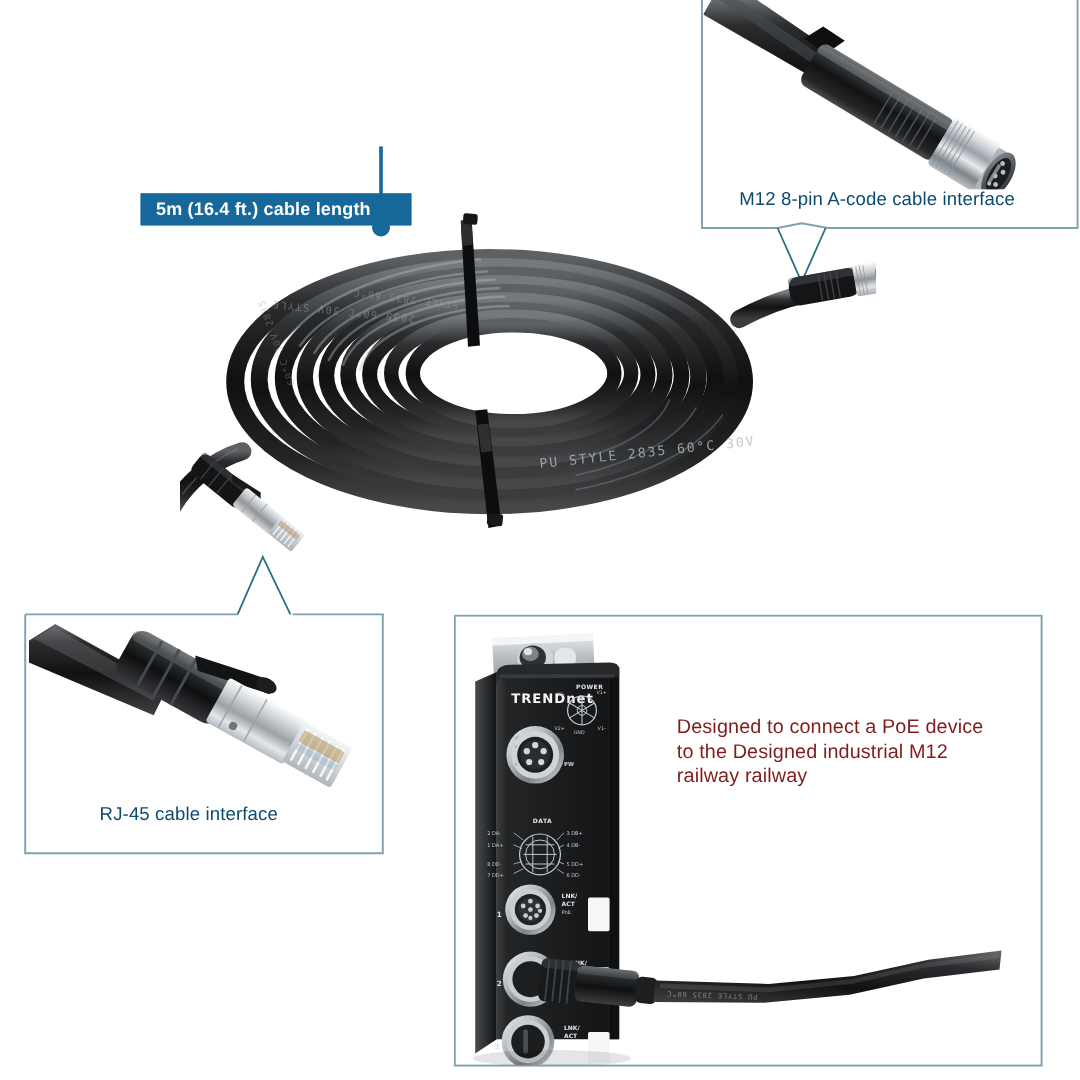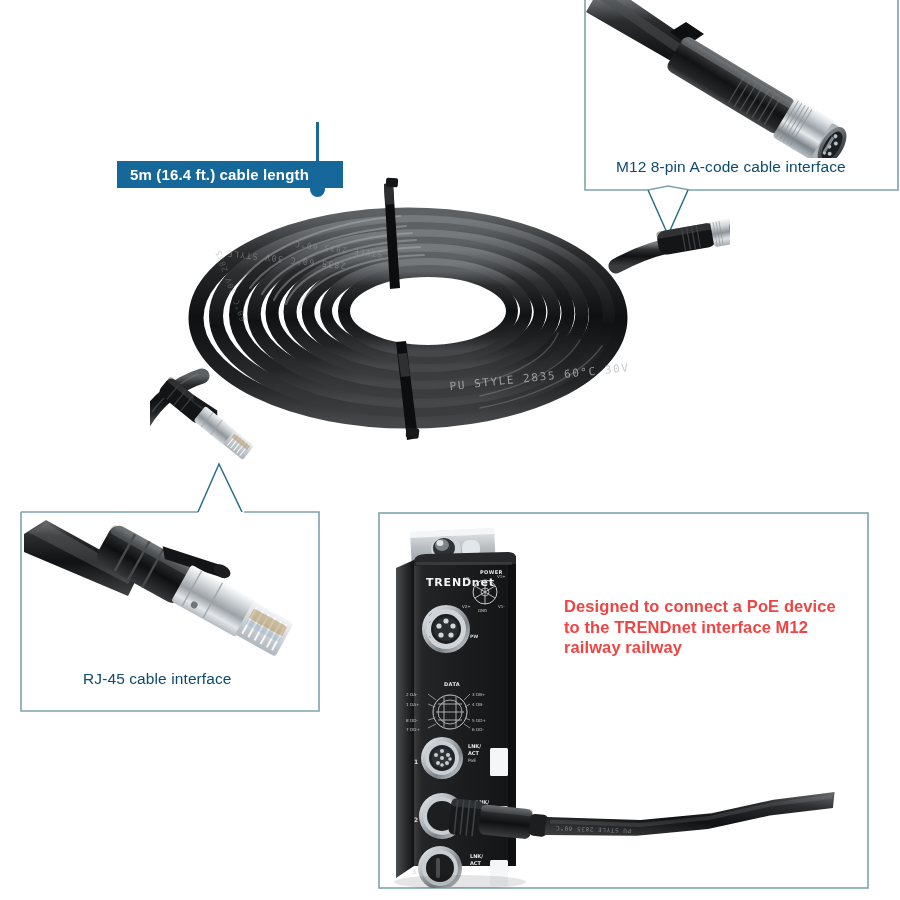--- a/index.html
+++ b/index.html
@@ -14,21 +14,21 @@
                font-size:15.5px;letter-spacing:.1px;}
 
   
   .tag{position:absolute;background:#16679a;color:#fff;font-weight:bold;
        font-size:15px;letter-spacing:.15px;display:flex;align-items:center;
        padding:0 13px;box-sizing:border-box;}
   .leader-v{position:absolute;background:#16679a;}
   .leader-dot{position:absolute;border-radius:50%;background:#16679a;}
 
   
-  .headline{position:absolute;color:#ef4444;font-weight:bold;font-size:16.5px;
+  .headline{position:absolute;color:#7f1d1d;font-weight:normal;font-size:16.5px;
             line-height:20.5px;letter-spacing:.1px;}
 
   
   .coil-wrap{position:absolute;left:150px;top:170px;width:580px;height:320px;}
   .coil-svg{position:absolute;left:0;top:0;}
 
   
   .m12art{position:absolute;overflow:hidden;}
 
   
@@ -347,21 +347,21 @@
     <div class="panel-label" style="left:63px;top:158px;">RJ-45 cable interface</div>
   </div>
 
   <div class="panel" style="left:378px;top:512px;width:492px;height:378px;">
     <svg width="492" height="378" style="position:absolute;left:0;top:0;">
       <rect x="1" y="1" width="489" height="375" fill="none" stroke="#7ea3ad" stroke-width="1.6"></rect>
     </svg>
 
     <div class="headline" style="left:186px;top:84px;width:300px;">
       <div>Designed to connect a PoE device</div>
-      <div>to the TRENDnet interface M12</div>
+      <div>to the Designed industrial M12</div>
       <div>railway railway</div>
     </div>
 
     <div class="devart" style="left:6px;top:4px;width:480px;height:372px;">
       <svg width="480" height="372" viewBox="0 0 480 372">
         <defs>
           <linearGradient id="devFace" x1="0" y1="0" x2="1" y2="0">
             <stop offset="0%" stop-color="#3a3c3e"></stop>
             <stop offset="8%" stop-color="#232527"></stop>
             <stop offset="45%" stop-color="#1b1d1f"></stop>

